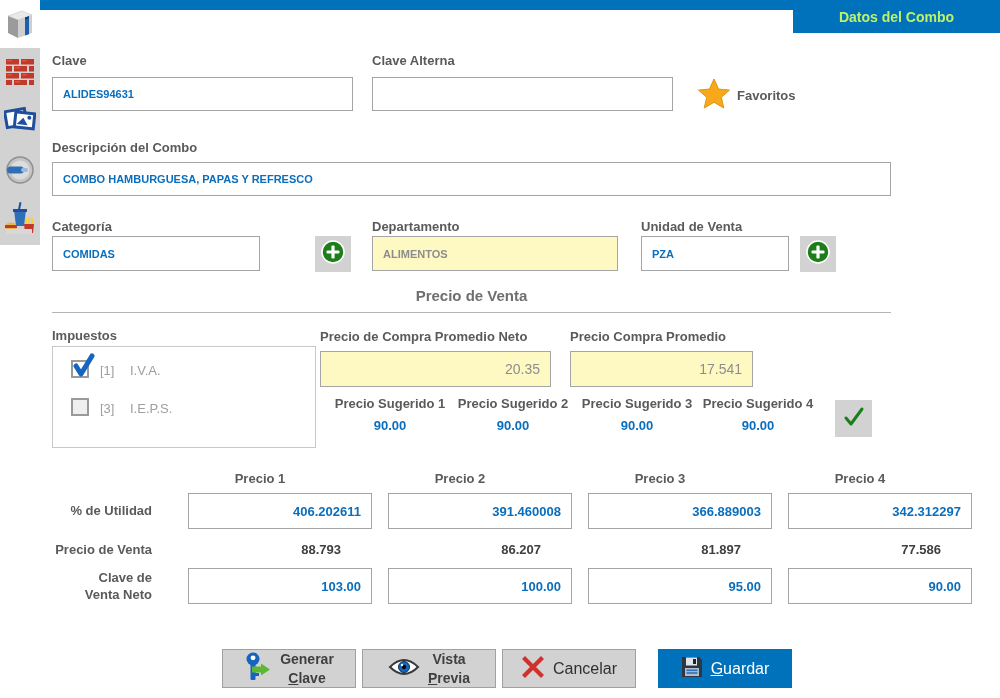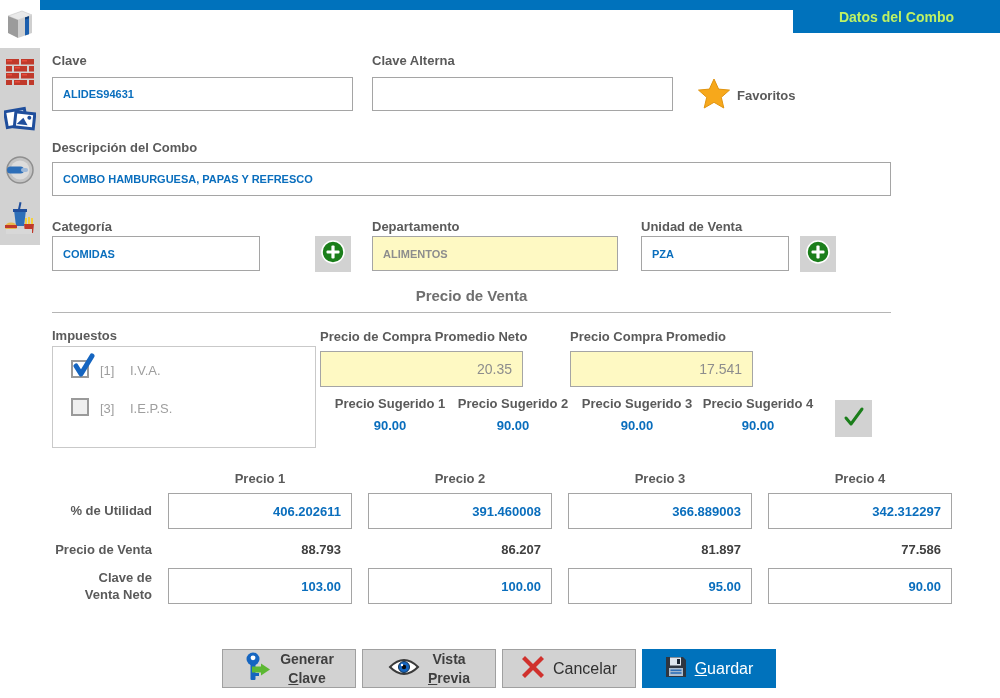--- a/index.html
+++ b/index.html
@@ -30,21 +30,21 @@
   .sug .sl { font-size:13px; font-weight:bold; color:#5a5a5a; white-space:nowrap; }
   .sug .sv { font-size:13px; font-weight:bold; color:#0a6ebd; margin-top:7px; }
   .checkbtn { position:absolute; left:835px; top:400px; width:37px; height:37px; background:#d2d2d2;
     display:flex; align-items:center; justify-content:center; cursor:pointer; }
   .colhead { position:absolute; top:471px; width:184px; text-align:center; font-size:13px;
     font-weight:bold; color:#5a5a5a; }
   .rowlabel { position:absolute; left:0; width:152px; text-align:right; font-size:13px;
     font-weight:bold; color:#5a5a5a; line-height:1.3; }
   .cellbox { position:absolute; width:184px; height:36px; border:1px solid #a5a5a5; background:#fff;
     display:flex; align-items:center; justify-content:flex-end; padding-right:10px;
-    font-size:13px; font-weight:bold; color:#0a6ebd; }
+    font-size:13px; font-weight:bold; color:#0a6ebd;margin-left:20px; }
   .cellplain { position:absolute; width:184px; text-align:right; padding-right:11px;
     font-size:13px; font-weight:bold; color:#404040; }
   .btn { position:absolute; top:649px; width:134px; height:39px; background:#d2d2d2;
     border:1px solid #a0a0a0; display:flex; align-items:center; justify-content:center;
     gap:8px; cursor:pointer; }
   .btn .twoline { font-size:14px; font-weight:bold; color:#3f3f3f; text-align:center; line-height:1.3; }
   .btn.cancel { font-size:16px; color:#303030; }
   .btn.primary { background:#0072BC; border-color:#0072BC; color:#fff; font-size:16px; }
   .mn { text-decoration:underline; }
   .star-wrap { position:absolute; left:697px; top:77px; width:34px; height:34px; cursor:pointer; }
@@ -214,21 +214,21 @@
   </span>
 </div>
 <div class="cb-text" style="left:100px;top:363px;">[1]</div>
 <div class="cb-text" style="left:130px;top:363px;">I.V.A.</div>
 
 <div class="cbox" style="left:71px;top:398px;background:#efefef;"></div>
 <div class="cb-text" style="left:100px;top:401px;">[3]</div>
 <div class="cb-text" style="left:130px;top:401px;">I.E.P.S.</div>
 
 <div class="label" style="left:320px;top:329px;">Precio de Compra Promedio Neto</div>
-<div class="input disabled alignright normalweight" style="left:320px;top:351px;width:203px;height:36px;">
+<div class="input disabled alignright normalweight" style="left:320px;top:351px;width:231px;height:36px;">
   <span>20.35</span>
 </div>
 
 <div class="label" style="left:570px;top:329px;">Precio Compra Promedio</div>
 <div class="input disabled alignright normalweight" style="left:570px;top:351px;width:183px;height:36px;">
   <span>17.541</span>
 </div>
 
 <div class="sug" style="left:326px;top:396px;">
   <div class="sl">Precio Sugerido 1</div>
@@ -331,21 +331,21 @@
 
 <div class="btn cancel" style="left:502px;">
   <span>
     <svg width="24" height="24" viewBox="0 0 24 24">
       <path d="M4 1 L12 9 L20 1 L23 4 L15 12 L23 20 L20 23 L12 15 L4 23 L1 20 L9 12 L1 4 Z" fill="#d0312d"></path>
     </svg>
   </span>
   <span>Cancelar</span>
 </div>
 
-<div class="btn primary" style="left:642px;text-align:right;">
+<div class="btn primary" style="left:658px;text-align:right;">
   <span>
     <svg width="22" height="22" viewBox="0 0 22 22">
       <path d="M1 1 H18 L21 4 V21 H1 Z" fill="#2f3640"></path>
       <rect x="5" y="1.5" width="11" height="8" fill="#dfe6ee"></rect>
       <rect x="12" y="3" width="3" height="5" fill="#1a2430"></rect>
       <rect x="4" y="12" width="14" height="8" fill="#aebfd1"></rect>
       <rect x="5.5" y="13.5" width="11" height="1.6" fill="#2e6fb8"></rect>
       <rect x="5.5" y="16.2" width="11" height="1.6" fill="#2e6fb8"></rect>
     </svg>
   </span>

